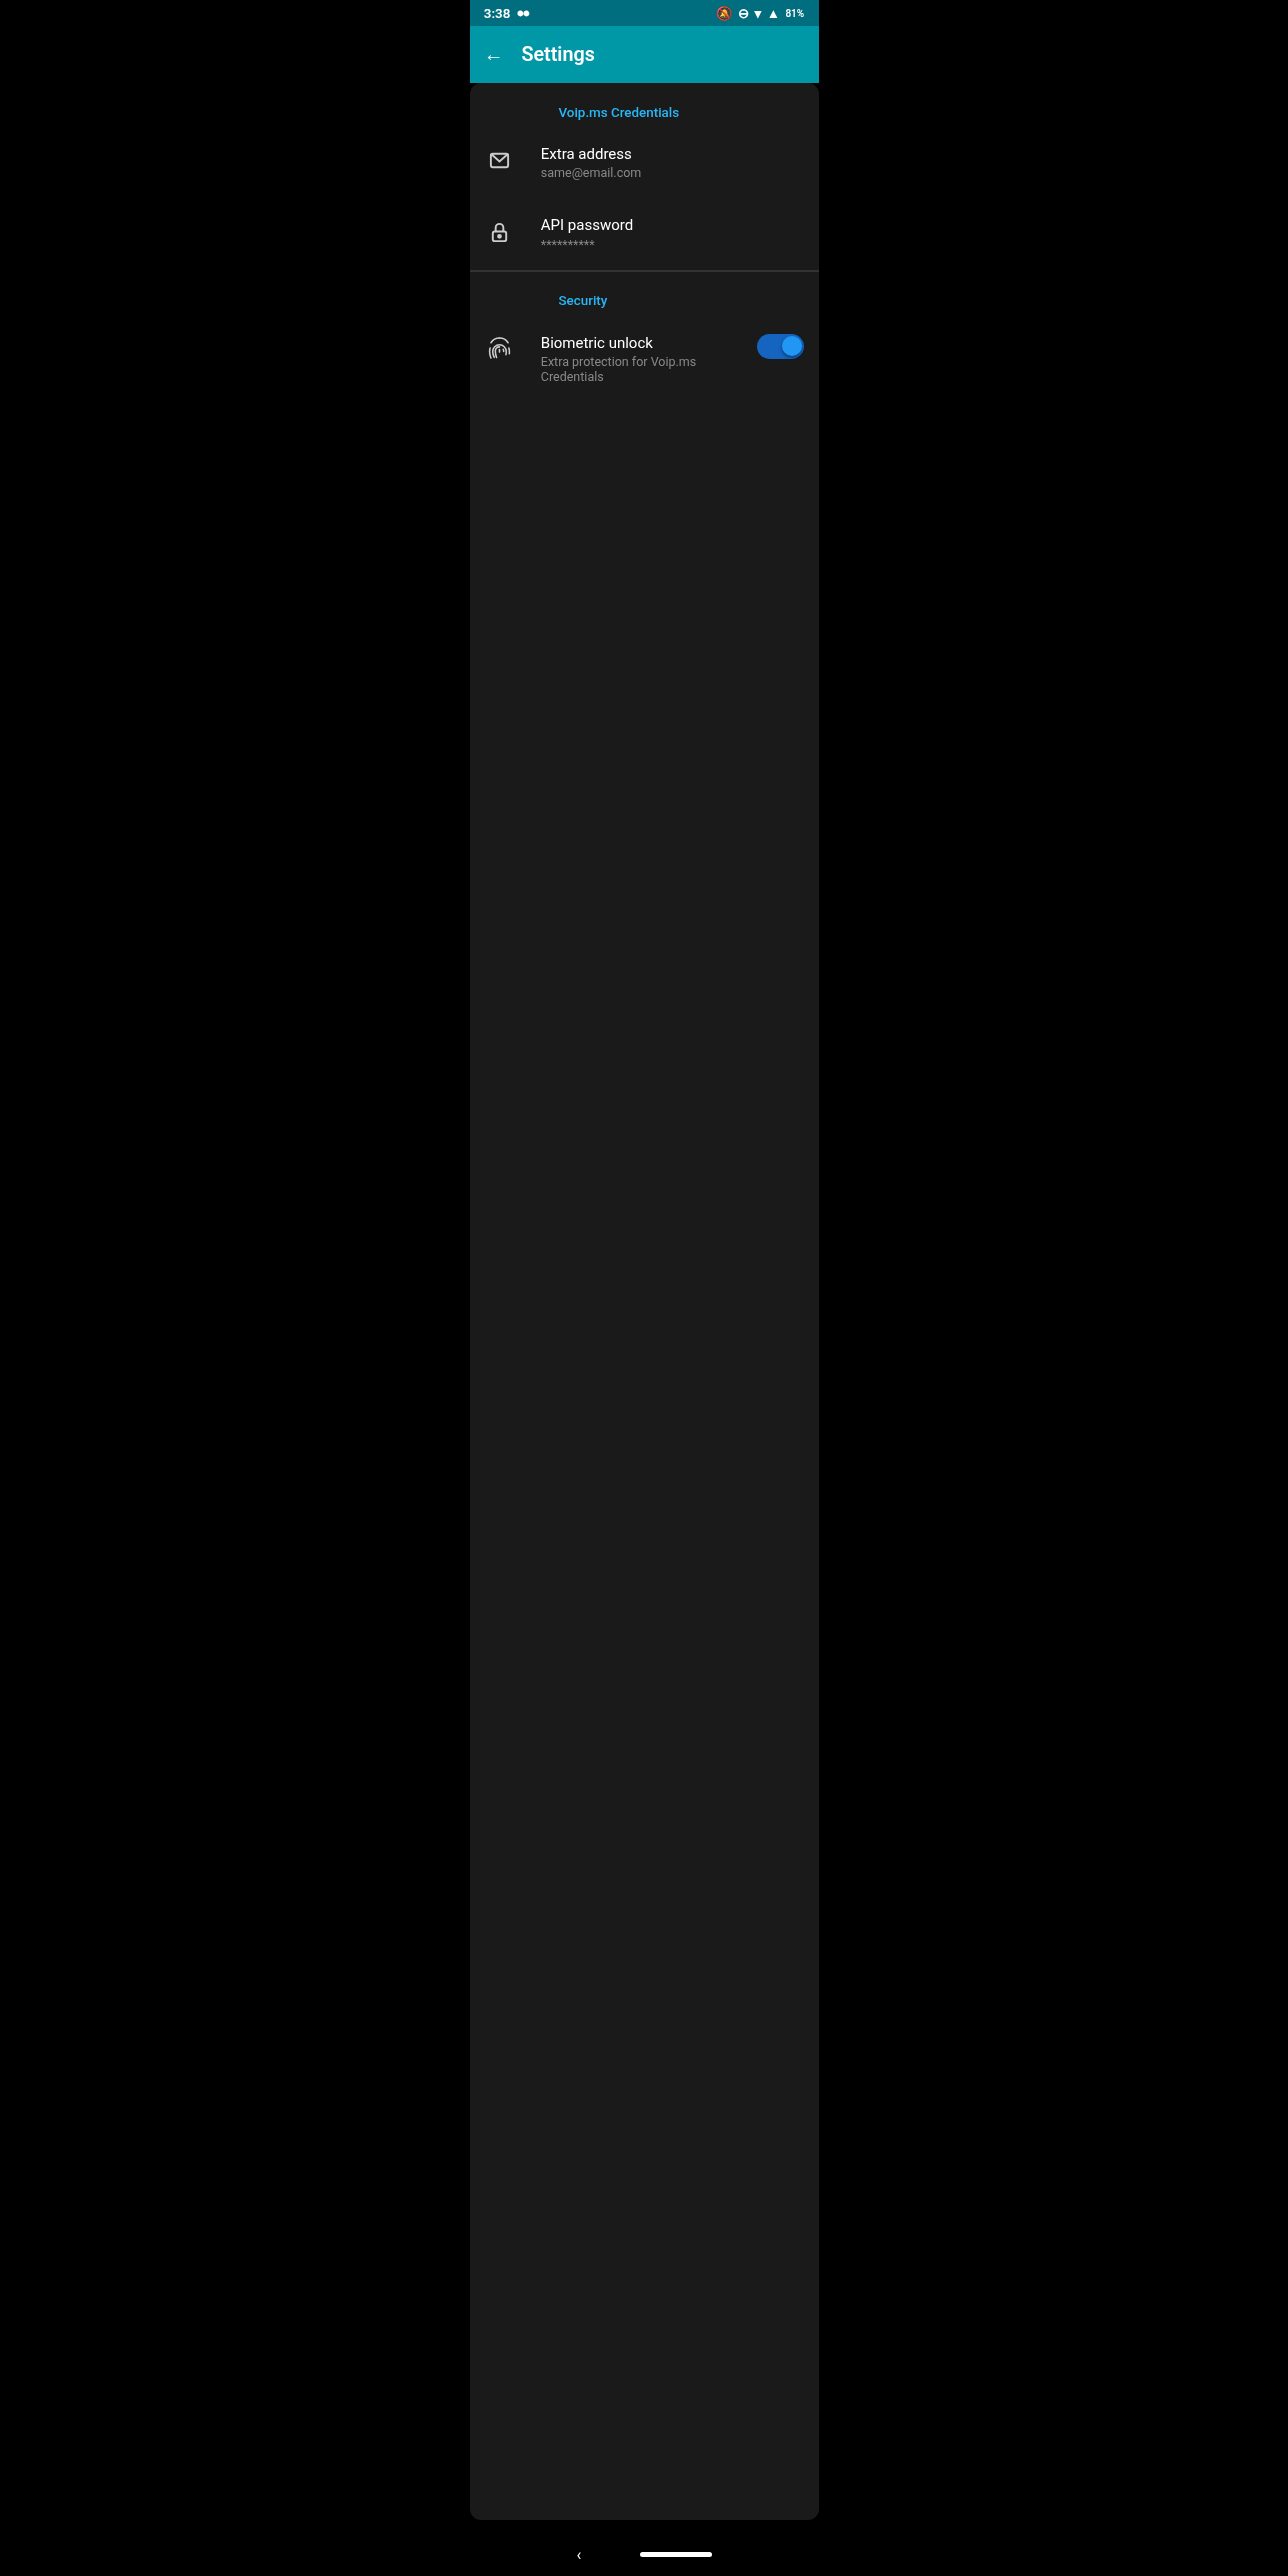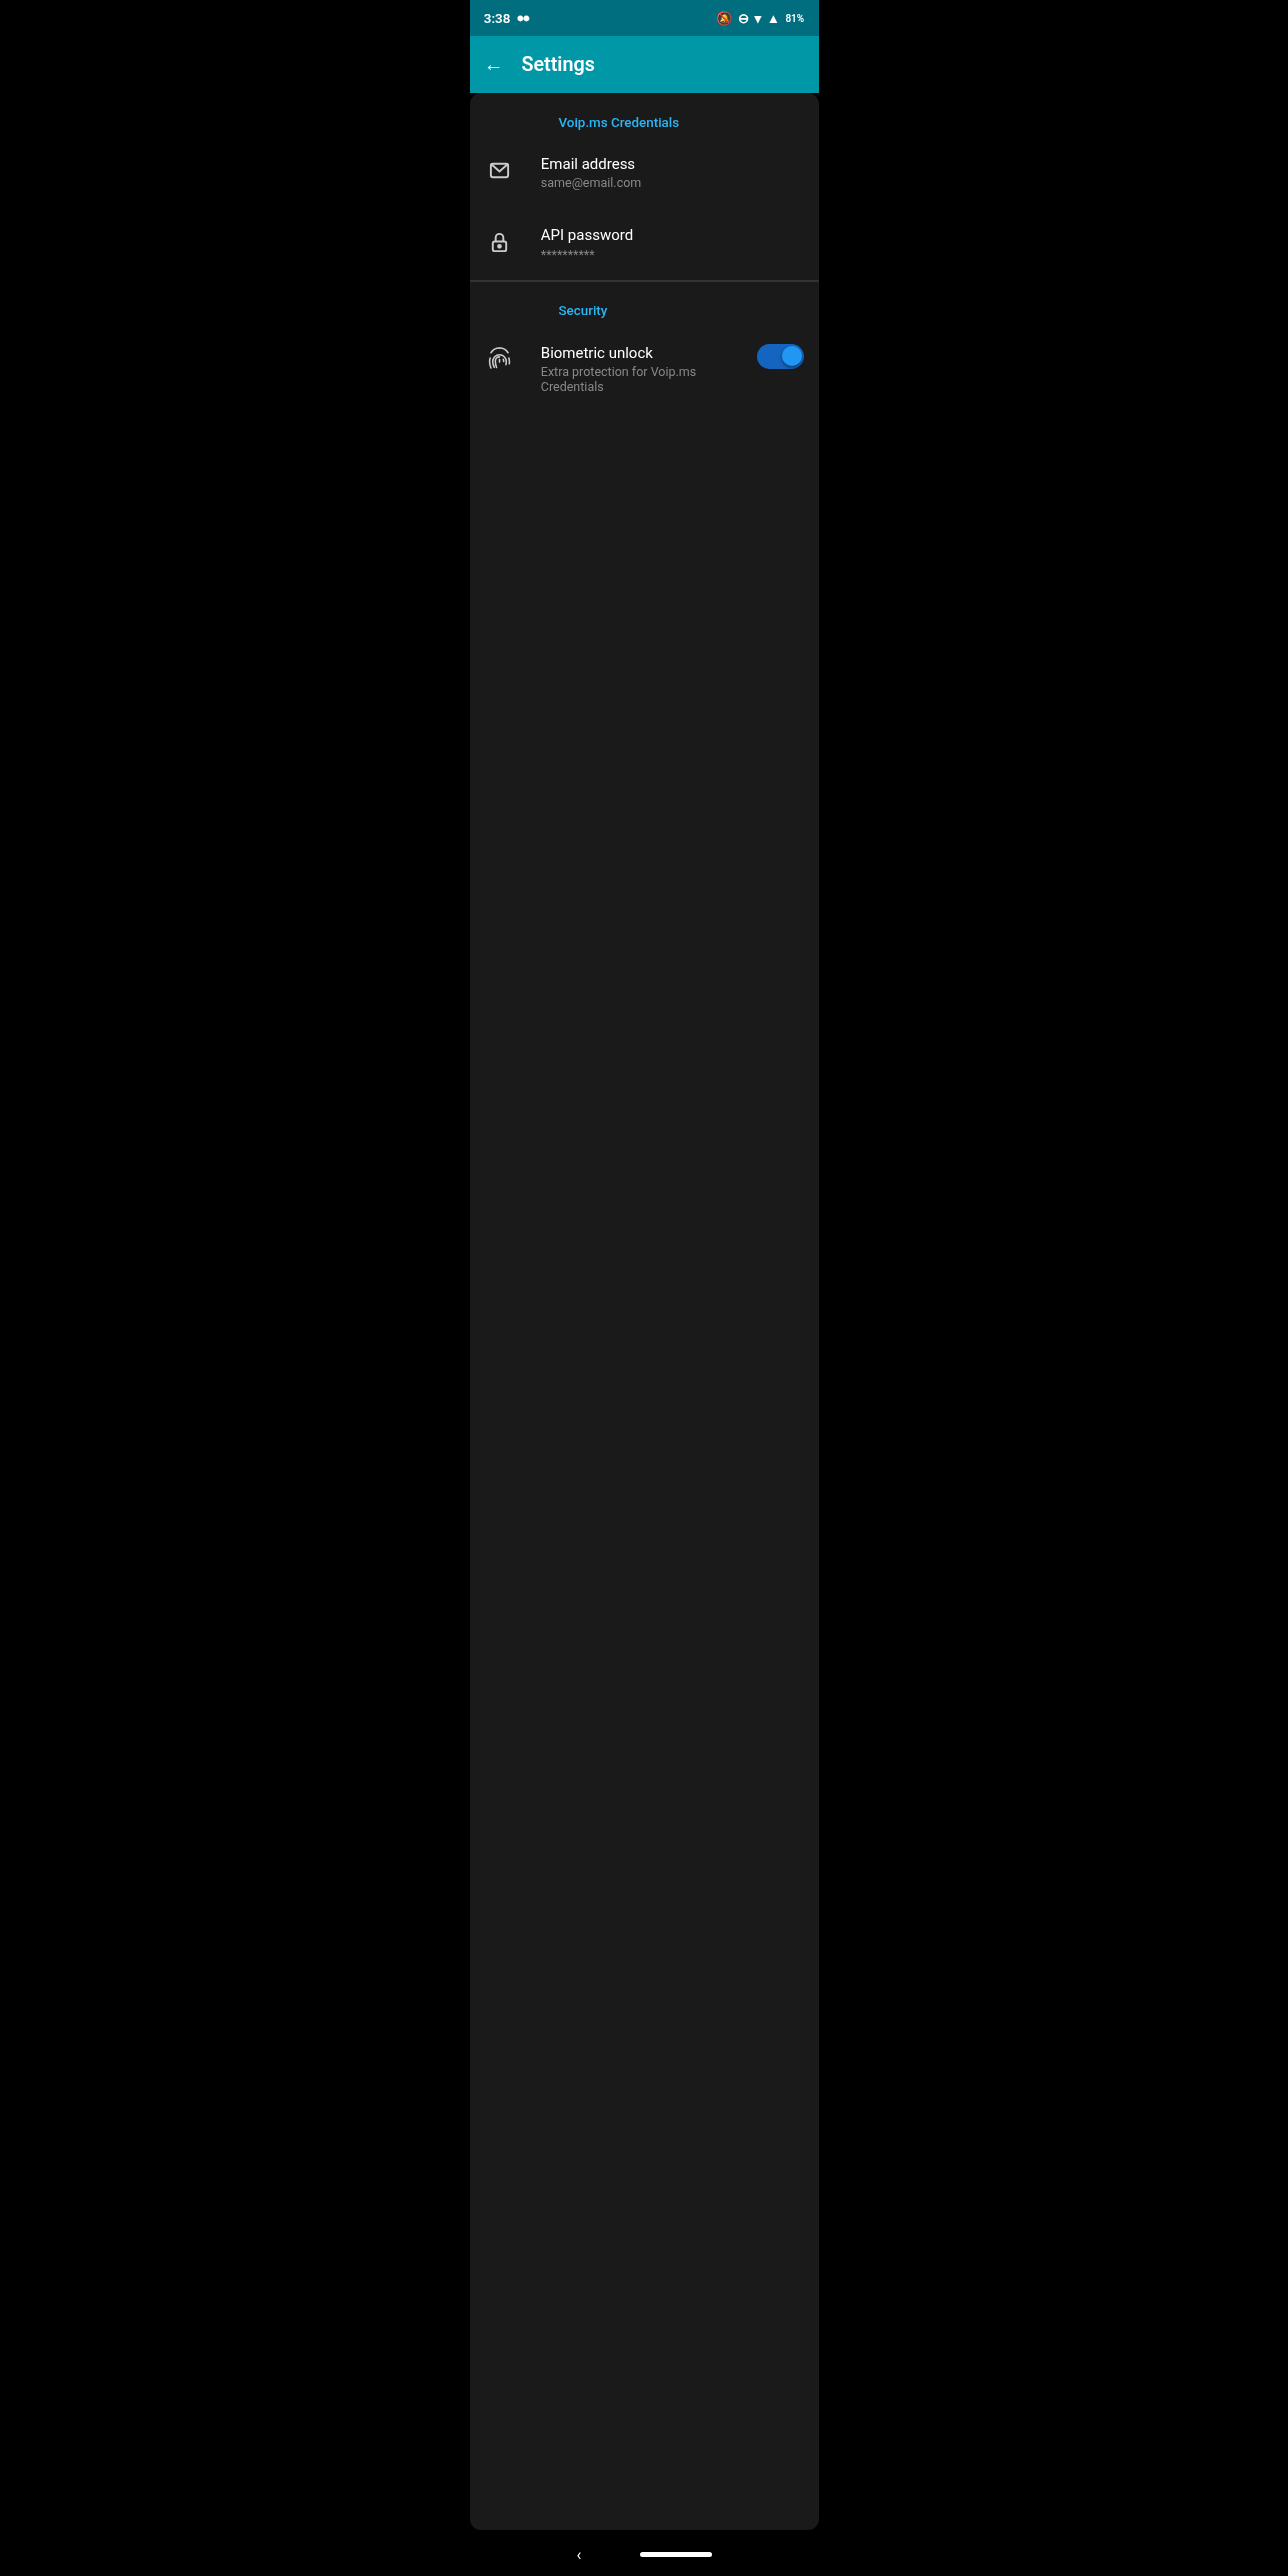--- a/index.html
+++ b/index.html
@@ -19,21 +19,21 @@
       position: relative;
     }
 
     
     .status-bar {
       background-color: #006e7f;
       display: flex;
       justify-content: space-between;
       align-items: center;
       padding: 7.2px 14.3px;
-      height: 36px;
+      height: 26px;
     }
 
     .status-bar-left {
       display: flex;
       align-items: center;
       gap: 7.2px;
       font-size: 13.4px;
       font-weight: 600;
       color: #fff;
     }
@@ -246,21 +246,21 @@
     </div>
 
     <div class="setting-row with-subtitle">
       <div class="setting-icon">
         <svg class="icon-svg" viewBox="0 0 24 24" xmlns="http://www.w3.org/2000/svg">
           <rect x="3" y="5" width="18" height="14" rx="2" stroke="#ccc" stroke-width="2" fill="none"></rect>
           <polyline points="3,5 12,13 21,5" stroke="#ccc" stroke-width="2" fill="none"></polyline>
         </svg>
       </div>
       <div class="setting-text">
-        <div class="setting-title">Email address</div>
+        <div class="setting-title">Extra address</div>
         <div class="setting-subtitle">same@email.com</div>
       </div>
     </div>
 
     <div class="setting-row with-subtitle">
       <div class="setting-icon">
         <svg class="icon-svg" viewBox="0 0 24 24" xmlns="http://www.w3.org/2000/svg">
           <rect x="5" y="11" width="14" height="10" rx="2" stroke="#ccc" stroke-width="2" fill="none"></rect>
           <path d="M8 11V7a4 4 0 0 1 8 0v4" stroke="#ccc" stroke-width="2" fill="none"></path>
           <circle cx="12" cy="16" r="1.5" fill="#ccc"></circle>

